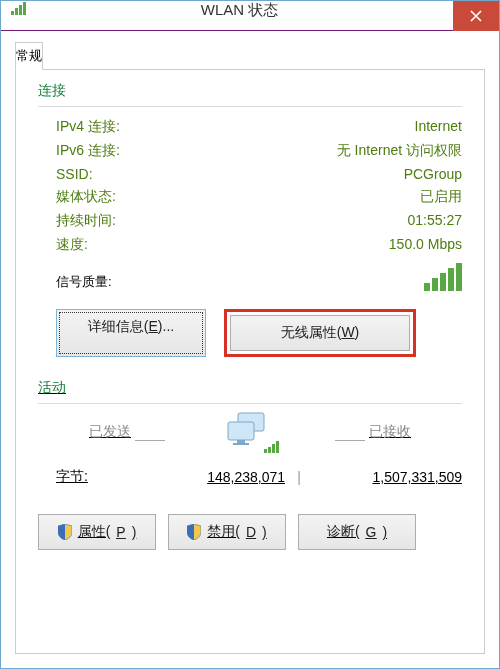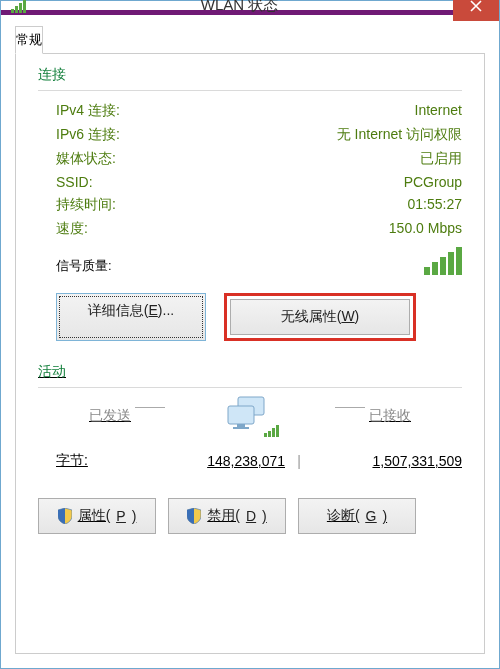--- a/index.html
+++ b/index.html
@@ -15,24 +15,24 @@
   .window {
     border: 1px solid #6fa8cf;
     width: 500px;
     height: 669px;
     background: #fff;
     display: flex;
     flex-direction: column;
   }
   .titlebar {
     display: flex;
-    align-items: center;
-    height: 14px;
-    background: #fff;
-    border-bottom: 5px solid #701a75;
+    align-items: flex-start;
+    height: 30px;
+    background: #fff;
+    border-bottom: 1px solid #701a75;
   }
   .titlebar .signal-mini {
     margin-left: 10px;
     display: flex;
     align-items: flex-end;
     gap: 1px;
     height: 14px;
   }
   .titlebar .signal-mini span {
     width: 3px;
@@ -159,21 +159,21 @@
   }
   .activity-graphic {
     display: flex;
     align-items: center;
     justify-content: center;
     gap: 8px;
     margin: 8px 0 10px 0;
   }
   .dashline {
     display:flex;
-    align-items:flex-start;
+    align-items:flex-end;
     gap:4px;
     color:#888;
     font-size:14px;
     flex:1;
     justify-content:center;
   }
   .dashline .dash{ width:30px; height:0; border-top:1px solid #aaa;}
   .monitor-icon {
     width: 52px; height: 40px; position: relative;
   }
@@ -237,26 +237,26 @@
 
       <div class="row">
         <span class="label">IPv4 连接:</span>
         <span class="value">Internet</span>
       </div>
       <div class="row">
         <span class="label">IPv6 连接:</span>
         <span class="value">无 Internet 访问权限</span>
       </div>
       <div class="row">
+        <span class="label">SSID:</span>
+        <span class="value">PCGroup</span>
+      </div>
+      <div class="row">
         <span class="label">媒体状态:</span>
         <span class="value">已启用</span>
-      </div>
-      <div class="row">
-        <span class="label">SSID:</span>
-        <span class="value">PCGroup</span>
       </div>
       <div class="row">
         <span class="label">持续时间:</span>
         <span class="value">01:55:27</span>
       </div>
       <div class="row">
         <span class="label">速度:</span>
         <span class="value">150.0 Mbps</span>
       </div>
       <div class="signal-row">

